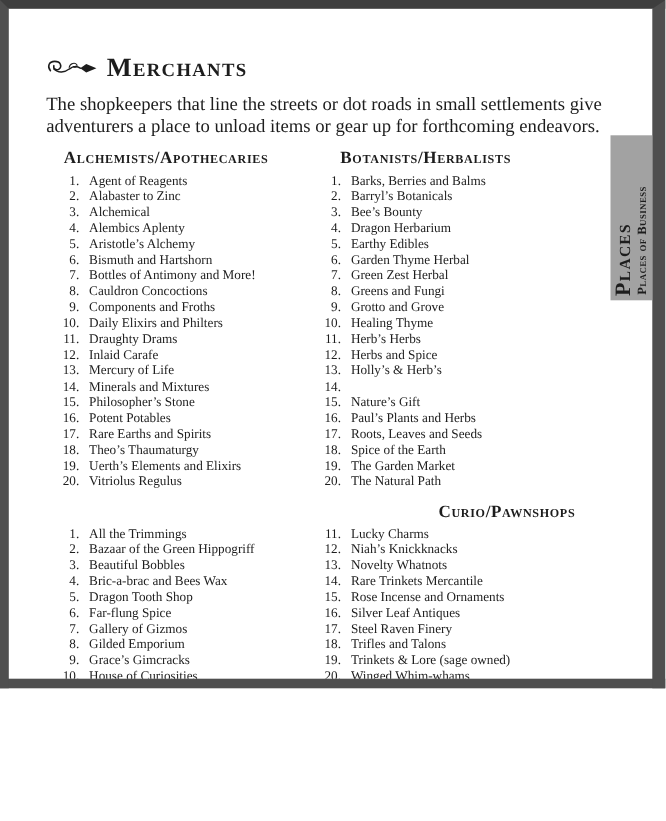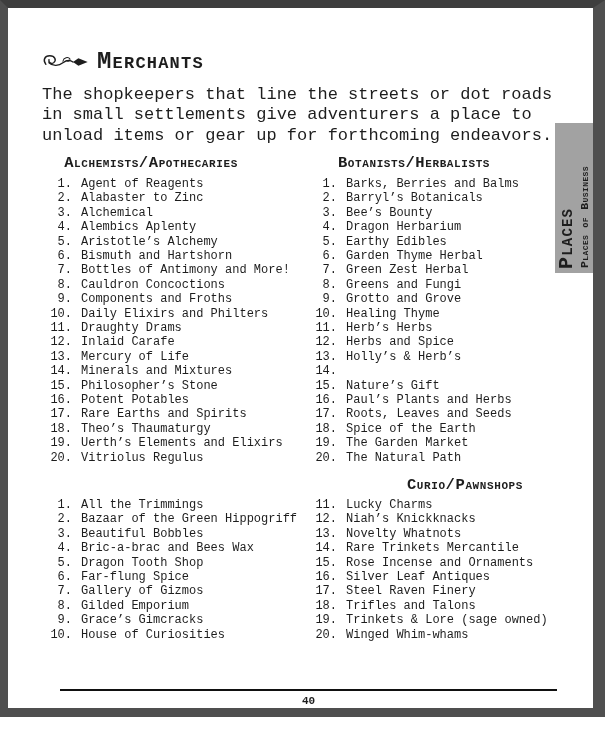--- a/index.html
+++ b/index.html
@@ -1,27 +1,27 @@
 <!DOCTYPE html>
 <html style="--page-background: #ffffff; --frame-top: #3e3e3e; --frame-side: #4f4f4f; --tab-background: #a2a2a2; --text: #1d1d1d; --footer-rule: #111111;"><head>
 <meta charset="utf-8">
 <style>
   html, body { margin: 0; padding: 0; background: #ffffff; }
 
   .scan {
     position: relative;
     width: 605px;
-    height: 717px;
+    height: 626px;
     box-sizing: border-box;
     background: var(--page-background, #ffffff);
     border-top: 8px solid var(--frame-top, #3e3e3e);
     border-right: 12px solid var(--frame-side, #4f4f4f);
     border-bottom: 9px solid var(--frame-side, #4f4f4f);
     border-left: 8px solid var(--frame-side, #4f4f4f);
-    font-family: Liberation Mono, monospace;
+    font-family: Liberation Serif, serif;
     color: var(--text, #1d1d1d);
     overflow: hidden;
   }
 
   .title-row {
     display: flex;
     align-items: center;
     gap: 7px;
     margin: 42px 36px 0 34px;
   }
@@ -37,21 +37,20 @@
 
   .intro {
     margin: 11px 30px 0 34px;
     font-size: 17px;
     line-height: 1.2;
   }
 
   .cols {
     display: flex;
     margin: 9px 0 0 34px;
-    gap: 27px;
   }
   .col1 { width: 238px; }
   .col2 { width: 236px; }
 
   h2.section-title {
     margin: 0 0 4px 0;
     font-size: 15.5px;
     font-weight: bold;
     font-variant: small-caps;
     letter-spacing: 0.6px;

